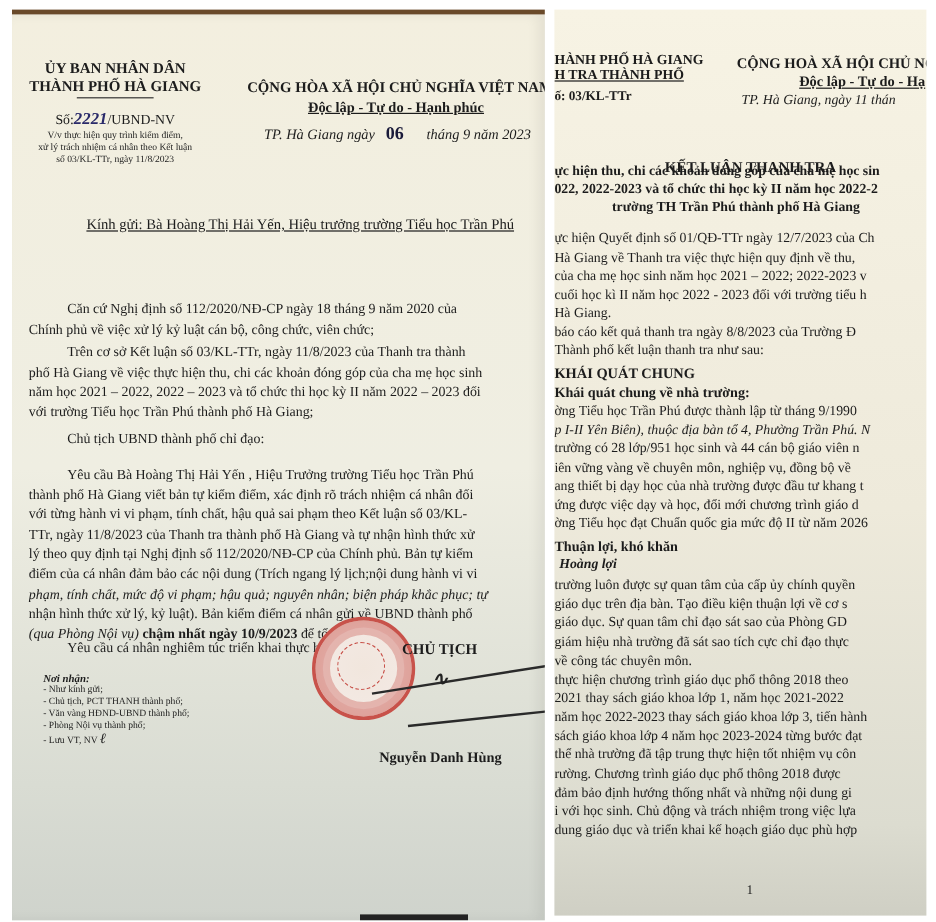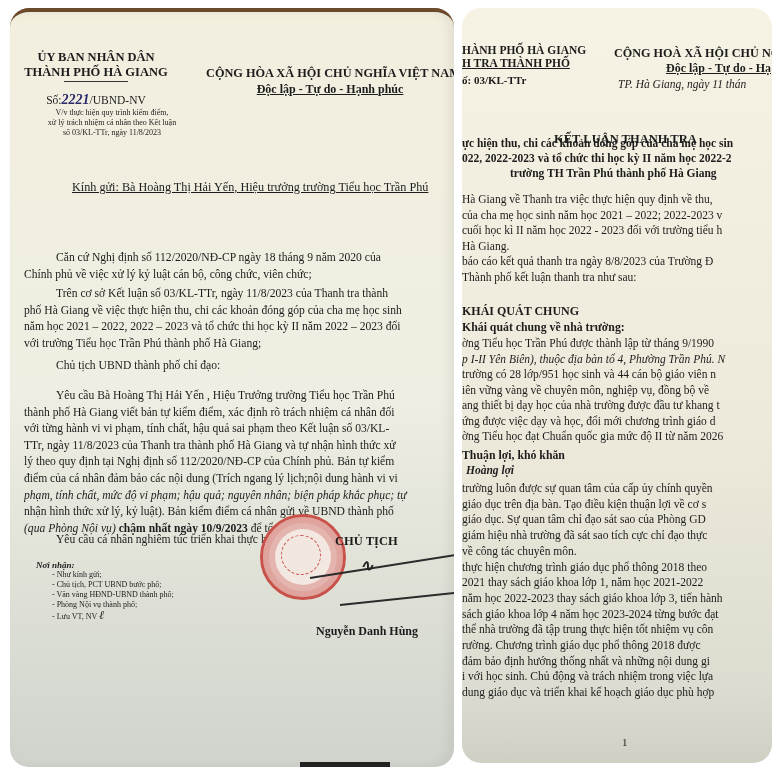--- a/index.html
+++ b/index.html
@@ -1,32 +1,32 @@
 <!DOCTYPE html>
 <html><head>
 <meta charset="utf-8">
 <style>
   html, body { margin:0; padding:0; }
   body { width:780px; height:768px; background:#ffffff; position:relative; overflow:hidden;
          font-family:"Liberation Serif", "DejaVu Serif", serif; color:#1c1c1c; }
-  .page { position:absolute; overflow:hidden;border-radius:19px; }
+  .page { position:absolute; overflow:hidden; }
   #left-page { left:10px; top:8px; width:444px; height:755px;
     background:linear-gradient(180deg,#f3efdf 0%,#efeee2 50%,#d9dcd3 85%,#cfd3cc 100%);
     border-top:4px solid #6a4a2a; box-shadow:inset -6px 0 10px rgba(0,0,0,.06); }
   #right-page { left:462px; top:8px; width:310px; height:755px;
     background:linear-gradient(180deg,#f7f3e4 0%,#eeeadb 55%,#dcdcd0 90%,#cfcfc4 100%); }
   .abs { position:absolute; white-space:nowrap; }
   .b { font-weight:bold; }
   .i { font-style:italic; }
   .u { text-decoration:underline; }
   .center { text-align:center; }
   .para { position:absolute; font-size:11.6px; line-height:16.6px; text-align:justify; white-space:normal; }
   .para .ln { display:block; white-space:nowrap; overflow:hidden; }
   .para .ln.ind { text-indent:32px; }
-  .small { font-size:8px; line-height:10px;padding-left:16px; }
+  .small { font-size:8px; line-height:10px; }
   .stamp { position:absolute; left:250px; top:502px; width:80px; height:80px; border-radius:50%;
     border:3px solid #c8524a; box-shadow:inset 0 0 0 6px rgba(200,82,74,.15), inset 0 0 0 12px rgba(200,82,74,.35);
     background:radial-gradient(circle,#f1e6dd 0%,#f3e9e3 60%,#ecd5ce 100%); }
   .stamp-inner { position:absolute; left:18px; top:18px; width:38px; height:38px; border-radius:50%;
     border:1px dashed #c8524a; }
   .sig-line { position:absolute; height:2px; background:#2a2a2a; transform-origin:left center; }
   .bottom-bar { position:absolute; left:290px; bottom:0; width:90px; height:5px; background:#222; }
 </style>
 </head>
 <body>
@@ -42,20 +42,25 @@
     <span>Số:</span><span class="b i" style="color:#2a2a6a;font-size:14px;">2221</span><span>/UBND-NV</span>
   </div>
   <div class="abs center small" style="left:0px;top:96px;width:172px;">
     <div>V/v thực hiện quy trình kiểm điểm,</div>
     <div>xử lý trách nhiệm cá nhân theo Kết luận</div>
     <div>số 03/KL-TTr, ngày 11/8/2023</div>
   </div>
 
   <div class="abs b center" style="left:196px;top:54px;width:248px;font-size:12.3px;">CỘNG HÒA XÃ HỘI CHỦ NGHĨA VIỆT NAM</div>
   <div class="abs b center u" style="left:196px;top:70px;width:248px;font-size:12px;">Độc lập - Tự do - Hạnh phúc</div>
+  <div class="abs i" style="left:210px;top:92px;font-size:12px;">
+    <span>TP. Hà Giang ngày</span>
+    <span class="b" style="font-style:normal;font-size:15px;color:#1a1a3a;margin:0 16px 0 6px;">06</span>
+    <span>tháng 9 năm 2023</span>
+  </div>
 
   <div class="abs" style="left:62px;top:168px;font-size:12.2px;text-decoration:underline;">Kính gửi: Bà Hoàng Thị Hải Yến, Hiệu trưởng trường Tiểu học Trần Phú</div>
 
   <div class="para" style="left:14px;top:238px;width:416px;">
     <span class="ln ind">Căn cứ Nghị định số 112/2020/NĐ-CP ngày 18 tháng 9 năm 2020 của</span>
     <span class="ln">Chính phủ về việc xử lý kỷ luật cán bộ, công chức, viên chức;</span>
   </div>
 
   <div class="para" style="left:14px;top:274px;width:416px;">
     <span class="ln ind">Trên cơ sở Kết luận số 03/KL-TTr, ngày 11/8/2023 của Thanh tra thành</span>
@@ -80,21 +85,21 @@
     <span class="ln"><span class="i">(qua Phòng Nội vụ)</span> <span class="b">chậm nhất ngày 10/9/2023</span> <span>để tổng hợp.</span></span>
   </div>
 
   <div class="para" style="left:14px;top:520px;width:416px;">
     <span class="ln ind">Yêu cầu cá nhân nghiêm túc triển khai thực hiện./.</span>
   </div>
 
   <div class="abs" style="left:26px;top:548px;">
     <div class="b i" style="font-size:9px;">Nơi nhận:</div>
     <div class="small">- Như kính gửi;</div>
-    <div class="small">- Chủ tịch, PCT UBND bước phố;</div>
+    <div class="small">- Chủ tịch, PCT THANH thành phố;</div>
     <div class="small">- Văn vàng HĐND-UBND thành phố;</div>
     <div class="small">- Phòng Nội vụ thành phố;</div>
     <div class="small"><span>- Lưu VT, NV</span> <span class="b i" style="font-size:12px;color:#222;">ℓ</span></div>
   </div>
 
   <div class="stamp">
     <div class="stamp-inner"></div>
   </div>
   <div class="abs b" style="left:325px;top:522px;font-size:12.5px;">CHỦ TỊCH</div>
   <div class="sig-line" style="left:300px;top:565px;width:150px;transform:rotate(-9deg);"></div>
@@ -115,20 +120,21 @@
   <div class="abs i" style="left:156px;top:70px;font-size:11.5px;">TP. Hà Giang,  ngày 11 thán</div>
 
   <div class="abs b" style="left:92px;top:112px;font-size:12.5px;margin-top:12px;">KẾT LUẬN THANH TRA</div>
   <div class="abs b" style="left:0px;top:128px;font-size:11.5px;line-height:15px;">
     <div>ực hiện thu, chi các khoản đóng góp của cha mẹ học sin</div>
     <div>022, 2022-2023 và tổ chức thi học kỳ II năm học 2022-2</div>
     <div style="padding-left:48px;">trường TH Trần Phú thành phố Hà Giang</div>
   </div>
 
   <div class="para" style="left:0px;top:184px;width:310px;font-size:11.5px;line-height:15.5px;">
+    <span class="ln">ực hiện Quyết định số 01/QĐ-TTr ngày 12/7/2023 của Ch</span>
     <span class="ln">Hà Giang về Thanh tra việc thực hiện quy định về thu,</span>
     <span class="ln">của cha mẹ học sinh năm học 2021 – 2022; 2022-2023 v</span>
     <span class="ln">cuối học kì II năm học 2022 - 2023 đối với trường tiểu h</span>
     <span class="ln">Hà Giang.</span>
     <span class="ln">báo cáo kết quả thanh tra ngày 8/8/2023 của Trường Đ</span>
     <span class="ln">Thành phố kết luận thanh tra như sau:</span>
   </div>
 
   <div class="abs b" style="left:0px;top:296px;font-size:12px;">KHÁI QUÁT CHUNG</div>
   <div class="abs b" style="left:0px;top:312px;font-size:11.8px;">Khái quát chung về nhà trường:</div>

